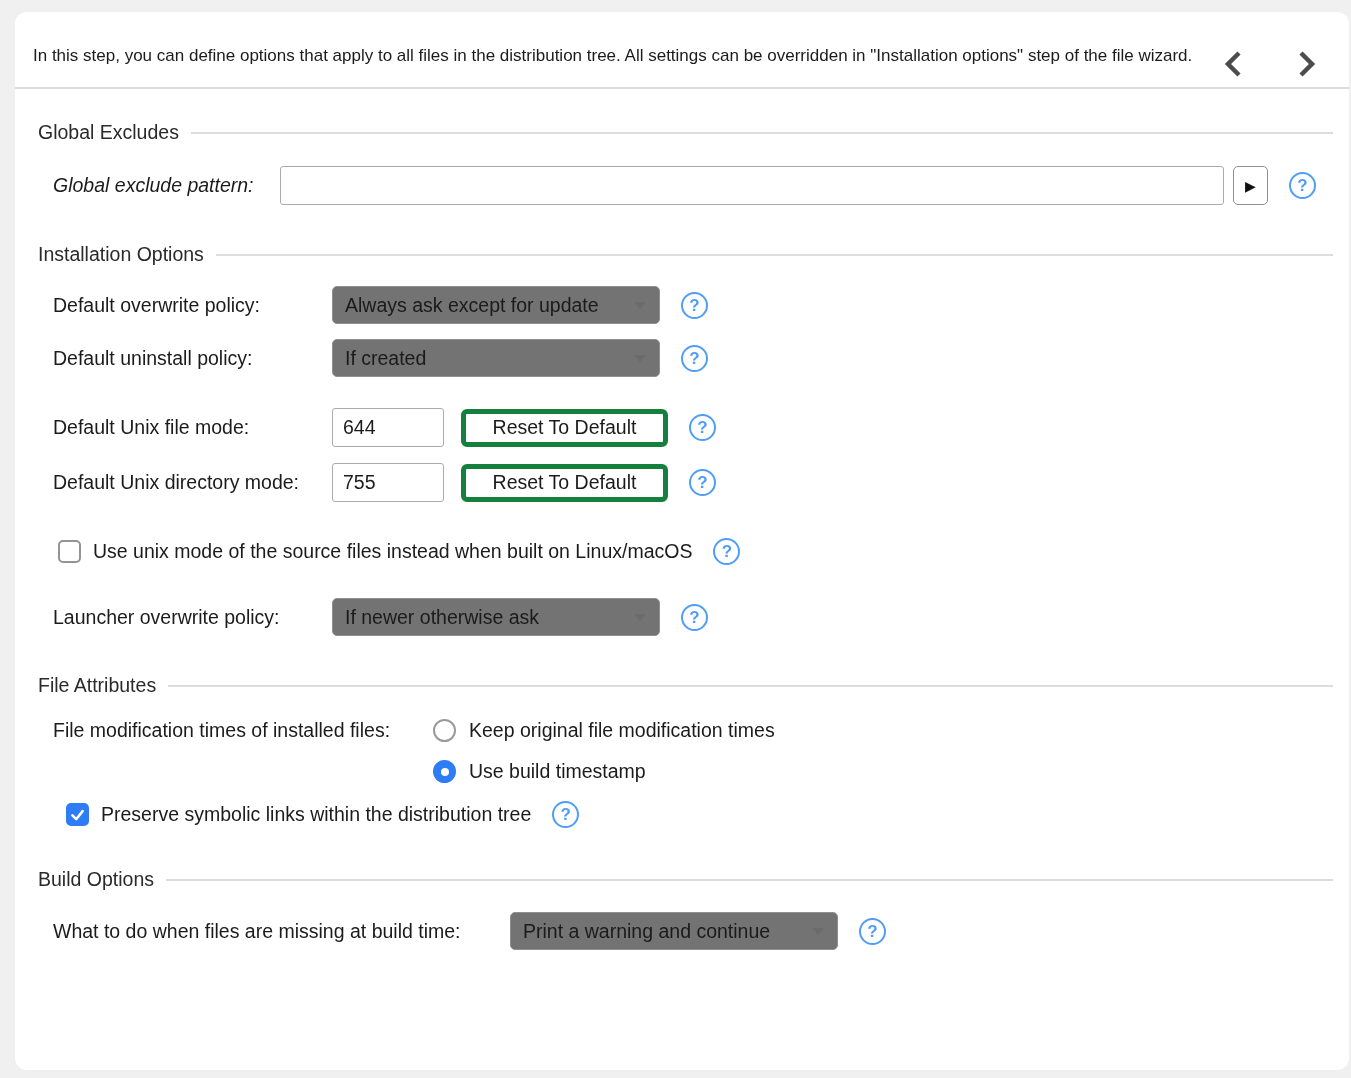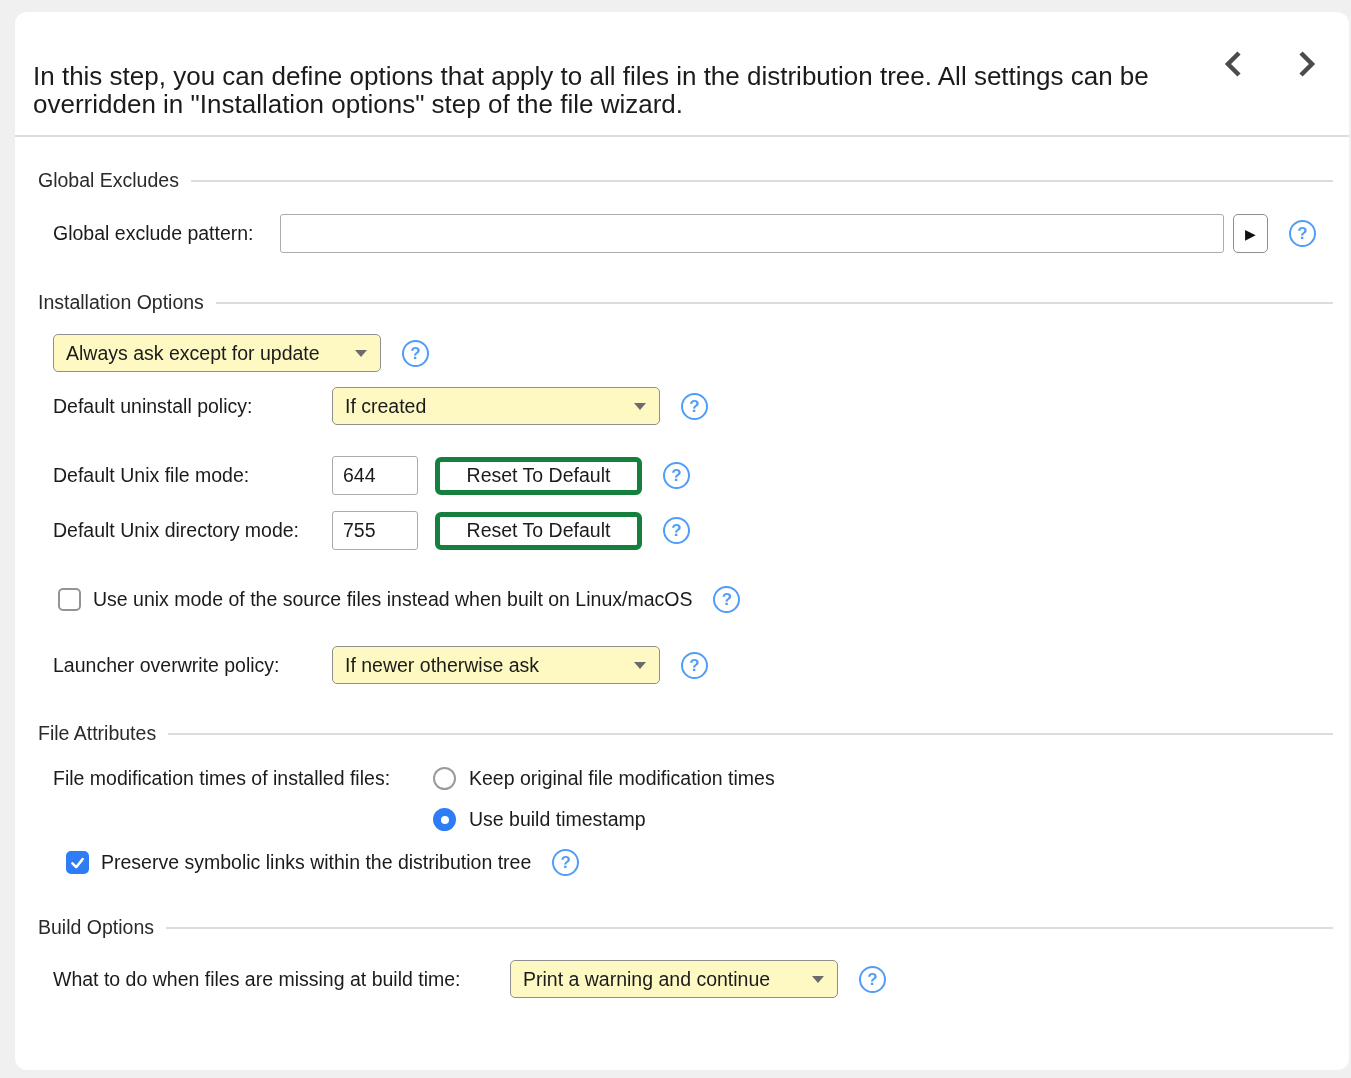--- a/index.html
+++ b/index.html
@@ -12,57 +12,57 @@
     position:relative;
   }
   .card {
     position:absolute; left:15px; top:12px; right:2px; bottom:8px;
     background:#ffffff; border-radius:12px;
   }
   .card-header { position:relative; padding:30px 20px 0 18px; }
   .page-title { font-size:25px; font-weight:700; color:#111; }
   .nav-arrows { position:absolute; top:36px; right:28px; display:flex; gap:38px; }
   .nav-arrow { width:32px; height:32px; cursor:pointer; display:block; }
-  .description { margin-top:20px; font-size:26px; line-height:28px; max-width:1175px; color:#1b1b1b; }
+  .description { font-size:17px; line-height:28px; max-width:1175px; color:#1b1b1b; }
   .top-divider { margin-top:17px; border:none; border-top:2px solid #dcdcdc; width:100%; }
 
   .sections { padding:0 16px 0 23px; }
   .section-title-row { display:flex; align-items:center; }
   .section-title { font-size:19.5px; color:#2a2a2a; white-space:nowrap; }
   .section-line { flex:1; border-top:2px solid #dcdcdc; margin-left:12px; }
 
   .row { display:flex; align-items:center; margin-left:15px; }
   .lbl { font-size:19.5px; color:#1b1b1b; }
 
   .text-input {
     height:39px; border:1px solid #ababab; border-radius:3px;
     font-family:inherit; font-size:19.5px; padding:0 10px; color:#1b1b1b;
     background:#fff; outline:none;
   }
   .pattern-input { width:944px; }
-  .mode-input { width:86px; }
+  .mode-input { width:112px; }
 
   .expand-btn {
     width:35px; height:39px; margin-left:9px;
     border:1px solid #8f8f8f; border-radius:5px; background:#fff;
     display:flex; align-items:center; justify-content:center;
     font-size:14px; color:#111; cursor:pointer;
   }
 
   .help-icon {
     width:27px; height:27px; margin-left:21px; flex:0 0 auto;
     border:2.5px solid #4f9df9; border-radius:50%;
     color:#4f9df9; font-size:17px; font-weight:700;
     display:flex; align-items:center; justify-content:center;
     cursor:pointer; line-height:1;
   }
 
   .dropdown {
     position:relative; width:328px; height:38px;
-    border:1px solid #8f8f8f; border-radius:5px; background:#fef9c3;
+    border:1px solid #8f8f8f; border-radius:5px; background:#737373;
     display:flex; align-items:center; padding:0 40px 0 12px;
     font-size:19.5px; cursor:pointer; white-space:nowrap;
   }
   .dropdown .caret {
     position:absolute; right:13px; top:15px;
     width:0; height:0;
     border-left:6.5px solid transparent; border-right:6.5px solid transparent;
     border-top:7.5px solid #6b6b6b;
   }
 
@@ -103,21 +103,21 @@
   .dm-row { margin-top:16px; }
   .unixmode-row { margin-top:36px; margin-left:20px; }
   .launcher-row { margin-top:33px; }
   .s3-title { margin-top:38px; }
   .radio-row1 { margin-top:22px; }
   .radio-row2 { margin-top:18px; }
   .preserve-row { margin-top:18px; margin-left:20px;padding-left:8px; }
   .s4-title { margin-top:40px; }
   .build-row { margin-top:21px; }
 
-  .lbl-pattern { width:227px; }
+  .lbl-pattern { width:227px;font-style:italic; }
   .lbl-280 { width:279px; }
   .lbl-radio { width:380px; }
   .lbl-build { width:457px; }
   .reset-btn { margin-left:17px; width:207px; }
   .radio-indent { width:380px; }
 </style>
 </head>
 <body>
 
 <div class="card">
@@ -151,20 +151,21 @@
       </button>
       <span class="help-icon">?</span>
     </div>
 
     <div class="section-title-row s2-title">
       <span class="section-title">Installation Options</span>
       <span class="section-line"></span>
     </div>
 
     <div class="row ov-row">
+      <span class="lbl lbl-280">Default overwrite policy:</span>
       <div class="dropdown">
         <span>Always ask except for update</span>
         <span class="caret"></span>
       </div>
       <span class="help-icon">?</span>
     </div>
 
     <div class="row un-row">
       <span class="lbl lbl-280">Default uninstall policy:</span>
       <div class="dropdown">

